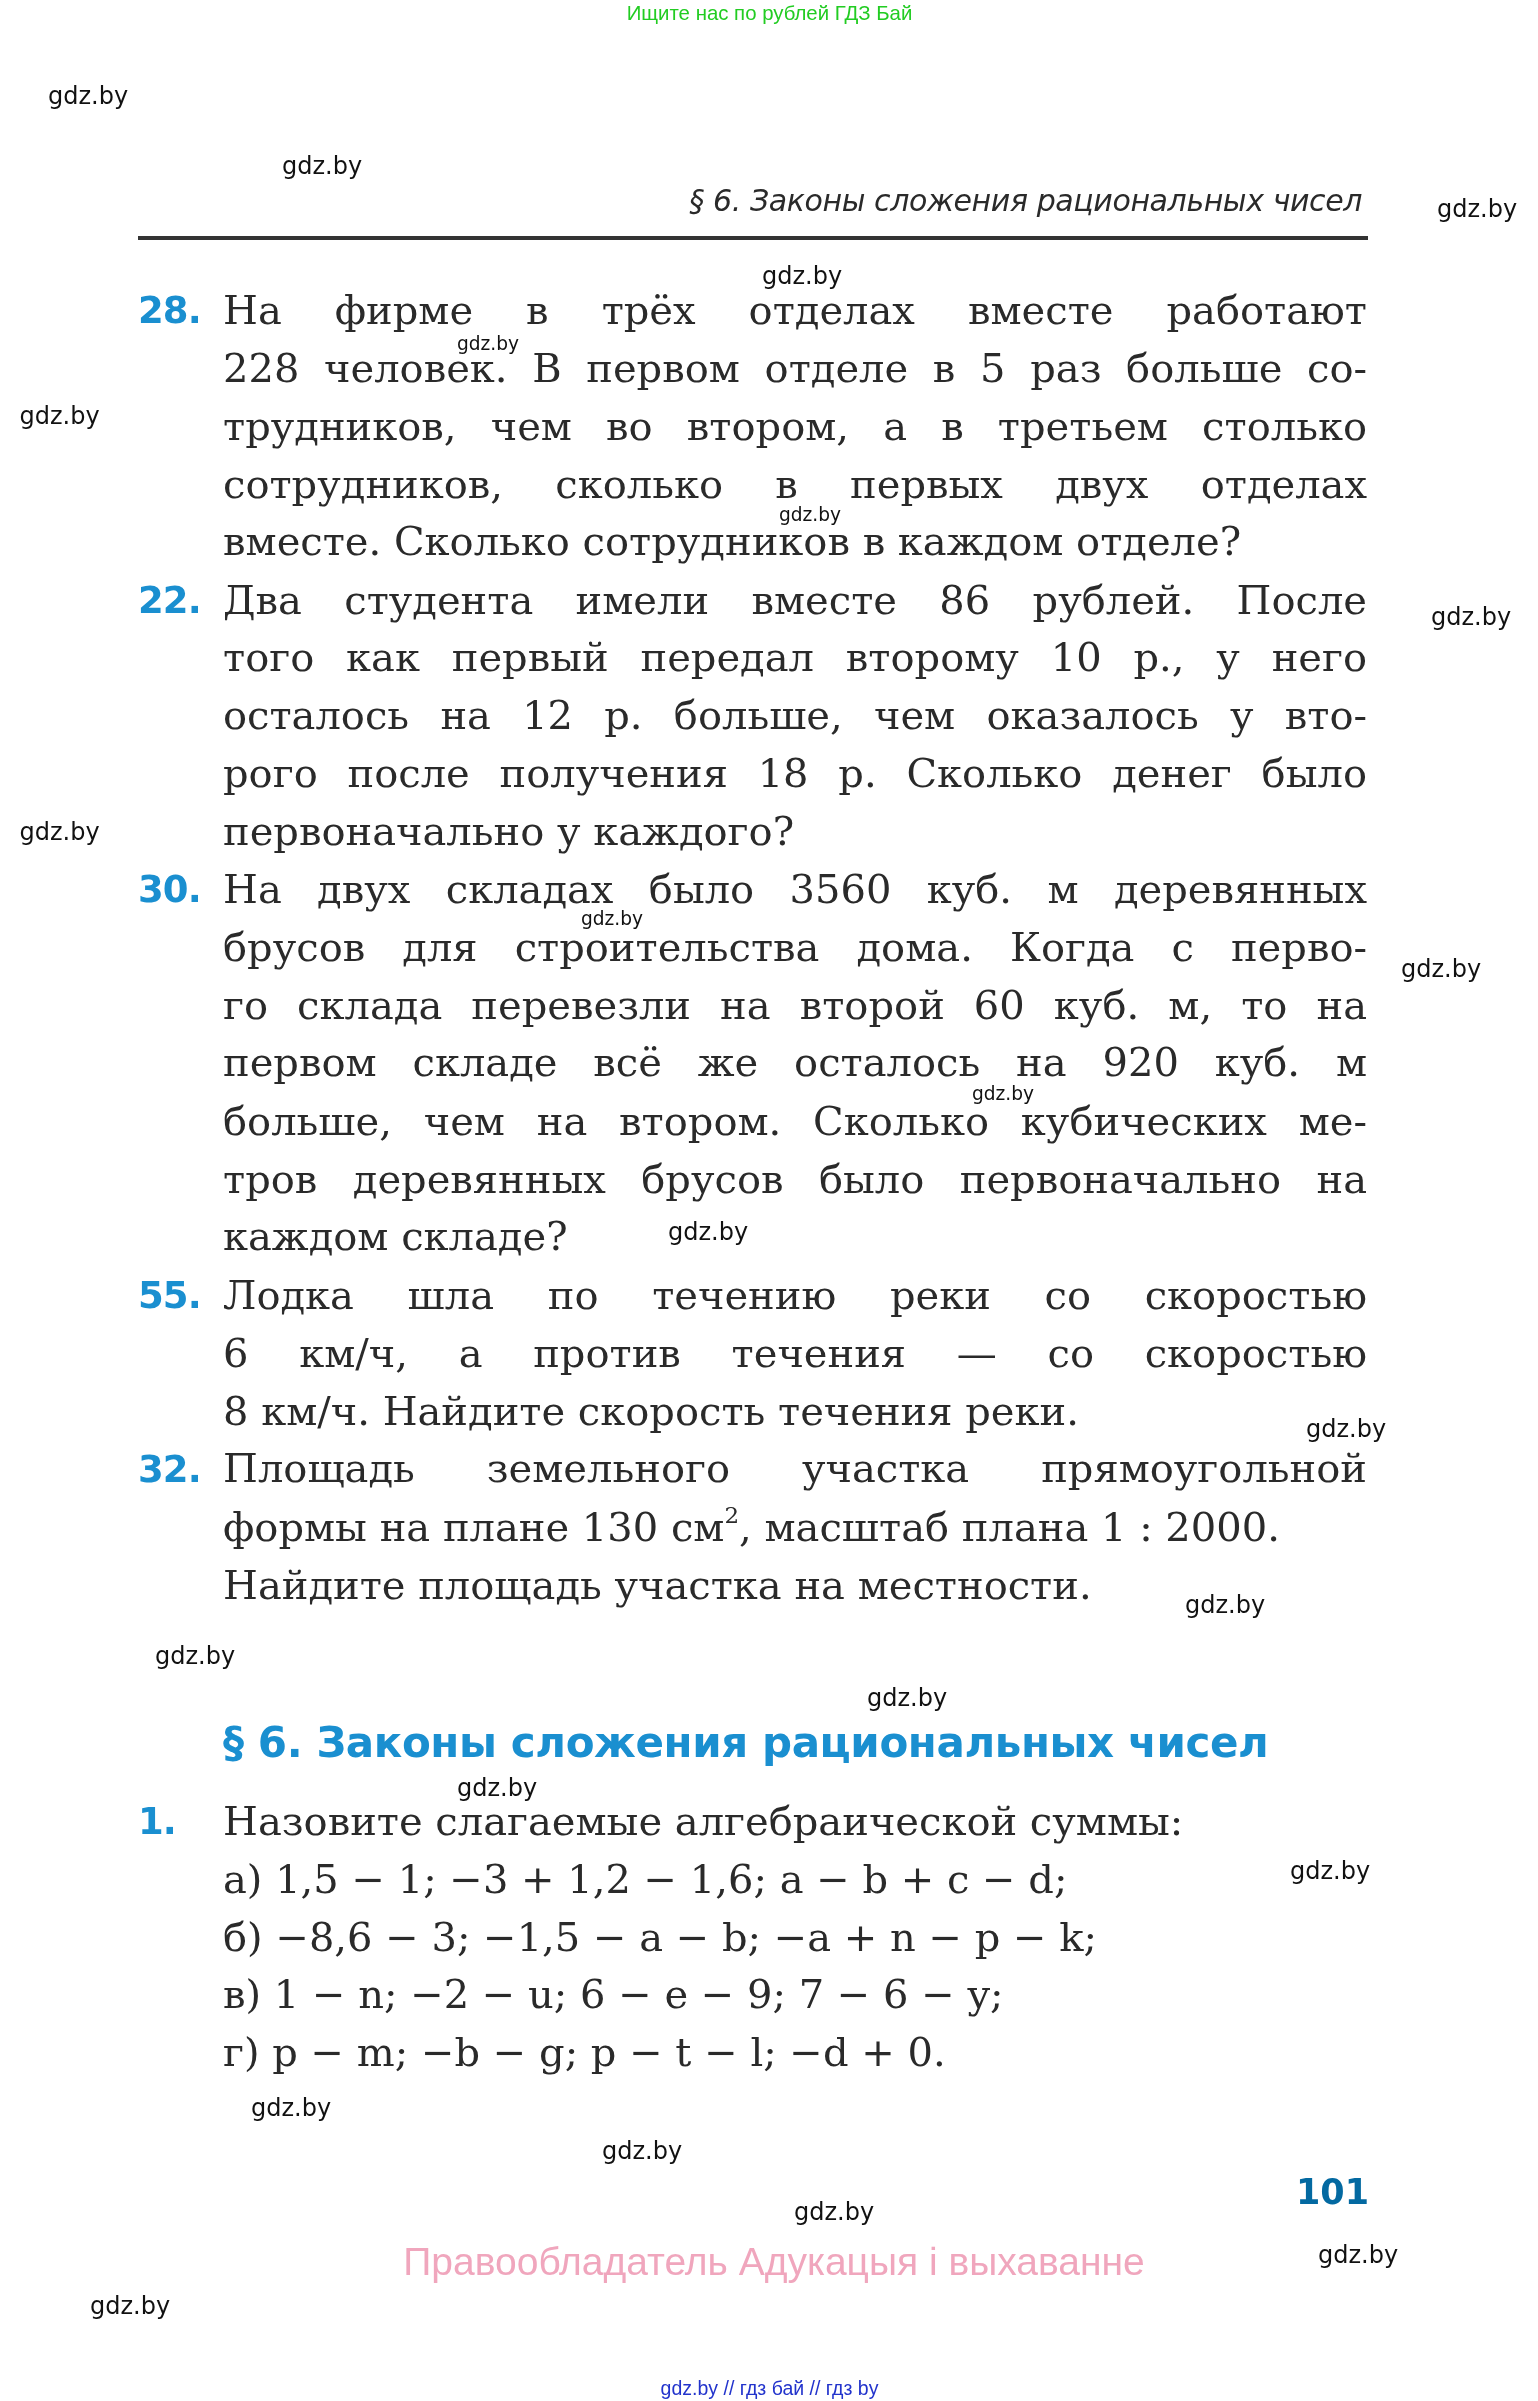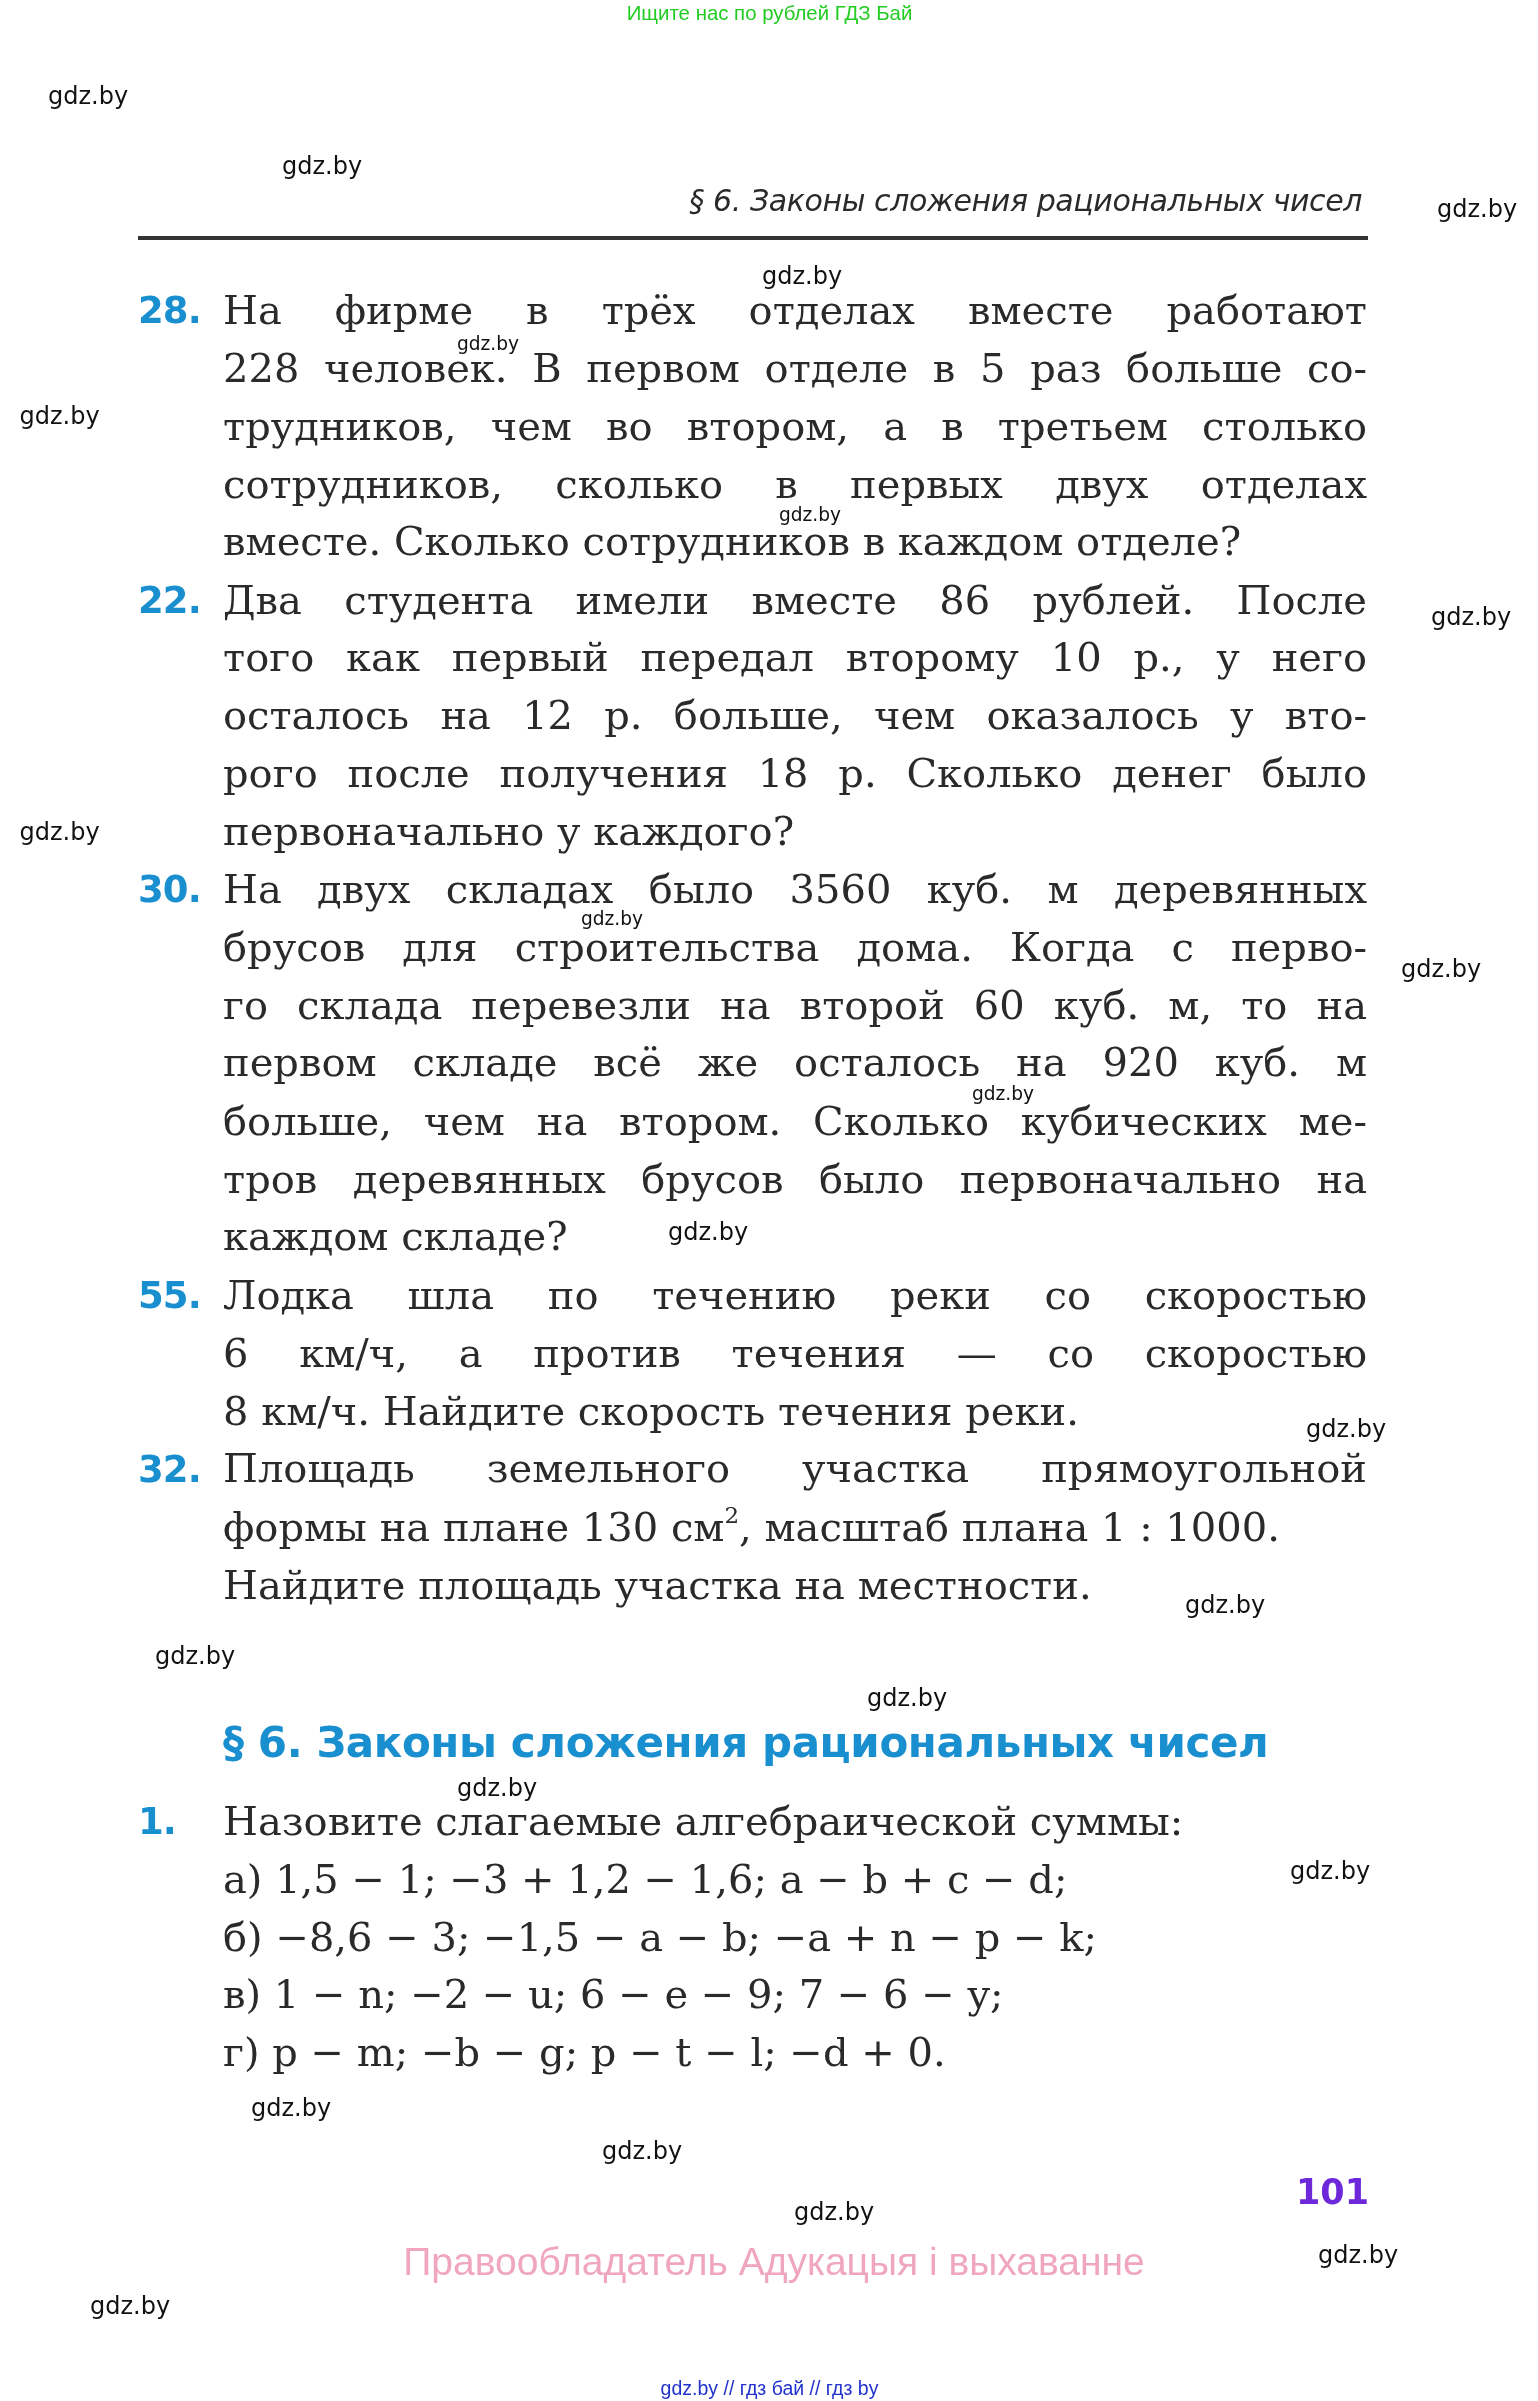--- a/index.html
+++ b/index.html
@@ -12,21 +12,21 @@
   .running-head { font-family:"DejaVu Sans", sans-serif; font-style:italic; font-size:30px;
                   color:#2a2a2a; right:177px; top:183px; letter-spacing:-0.4px; }
   .rule { left:138px; top:236px; width:1230px; height:4.4px; background:#333333; }
   .num { font-family:"DejaVu Sans", sans-serif; font-weight:bold; font-size:37px; color:#1a8fd0;
          left:138px; letter-spacing:-0.9px; }
   .line { font-family:"DejaVu Serif", serif; font-size:40px; color:#2a2a2a; left:223px;
           width:1144px; text-align:justify; text-align-last:justify; line-height:1; }
   .line.last { text-align-last:left; }
   .section-title { font-family:"DejaVu Sans", sans-serif; font-weight:bold; font-size:42px;
                    color:#1a8fd0; left:223px; top:1718px; letter-spacing:-0.4px; }
-  .page-num { font-family:"DejaVu Sans", sans-serif; font-weight:bold; font-size:35px; color:#6d28d9;
+  .page-num { font-family:"DejaVu Sans", sans-serif; font-weight:bold; font-size:35px; color:#0369a1;
               left:1296px; top:2172px; }
   .copyright { font-family:"Liberation Sans", sans-serif; font-size:39px; color:#f0a6bd;
                left:0; width:1548px; text-align:center; top:2240px; }
   .footer-links { font-family:"Liberation Sans", sans-serif; font-size:19.5px; color:#2233cc;
                   left:0; width:1539px; text-align:center; top:2377px; }
   sup { font-size:23px; vertical-align:top; position:relative; top:-3.5px; }
 </style>
 </head>
 <body>
 
@@ -58,21 +58,21 @@
 <div class="abs line" style="top:1159px">тров деревянных брусов было первоначально на</div>
 <div class="abs line last" style="top:1216px">каждом складе?</div>
 
 <div class="abs num" style="top:1274px">55.</div>
 <div class="abs line" style="top:1275px">Лодка шла по течению реки со скоростью</div>
 <div class="abs line" style="top:1333px">6 км/ч, а против течения — со скоростью</div>
 <div class="abs line last" style="top:1391px">8 км/ч. Найдите скорость течения реки.</div>
 
 <div class="abs num" style="top:1448px">32.</div>
 <div class="abs line" style="top:1448px">Площадь земельного участка прямоугольной</div>
-<div class="abs line" style="top:1507px; text-align-last:left;"><span>формы на плане 130 см</span><sup>2</sup><span>, масштаб плана 1 : 1000.</span></div>
+<div class="abs line" style="top:1507px; text-align-last:left;"><span>формы на плане 130 см</span><sup>2</sup><span>, масштаб плана 1 : 2000.</span></div>
 <div class="abs line last" style="top:1565px">Найдите площадь участка на местности.</div>
 
 <div class="abs section-title">§ 6. Законы сложения рациональных чисел</div>
 
 <div class="abs num" style="top:1800px">1.</div>
 <div class="abs line last" style="top:1801px">Назовите слагаемые алгебраической суммы:</div>
 <div class="abs line last math" style="top:1859px"><span>а)</span> <span>1,5 − 1; −3 + 1,2 − 1,6; a − b + c − d;</span></div>
 <div class="abs line last math" style="top:1917px"><span>б)</span> <span>−8,6 − 3; −1,5 − a − b; −a + n − p − k;</span></div>
 <div class="abs line last math" style="top:1974px"><span>в)</span> <span>1 − n; −2 − u; 6 − e − 9; 7 − 6 − y;</span></div>
 <div class="abs line last math" style="top:2032px"><span>г)</span> <span>p − m; −b − g; p − t − l; −d + 0.</span></div>

